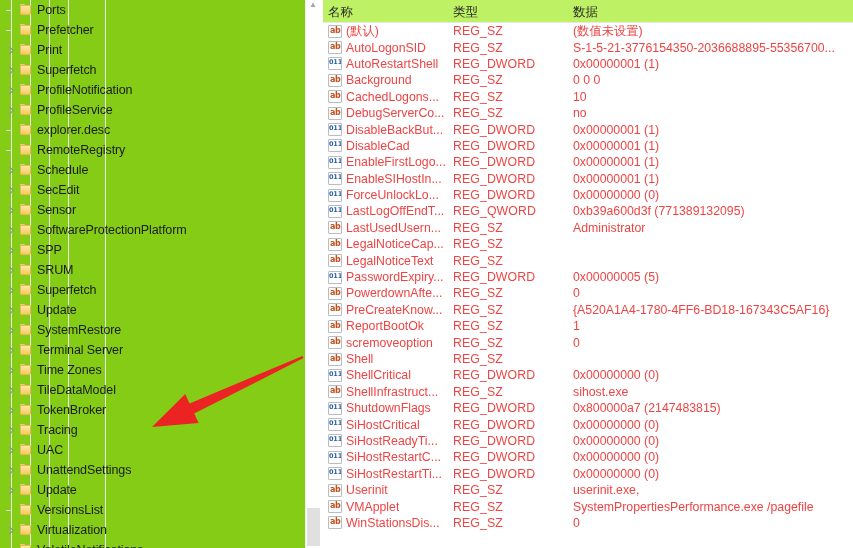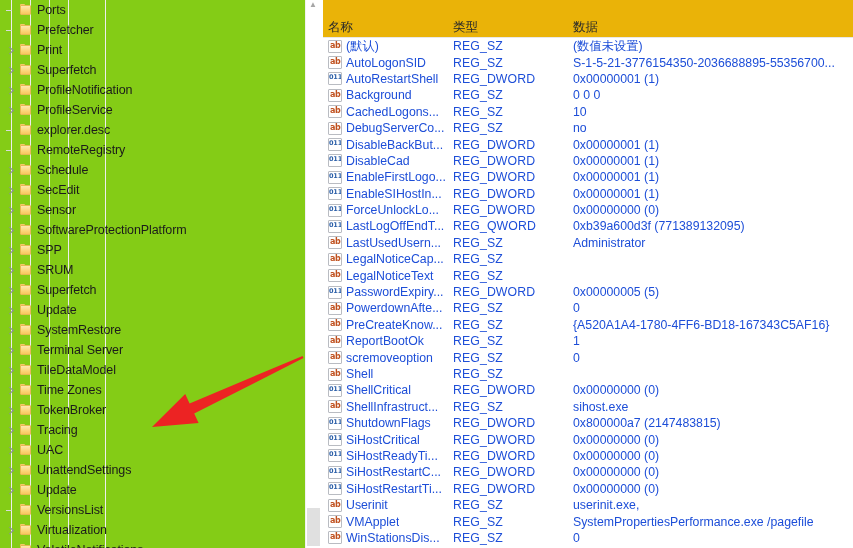--- a/index.html
+++ b/index.html
@@ -172,35 +172,35 @@
     overflow: hidden;
     border-left: 1px solid #ffffff;
   }
 
   .vheader {
     position: relative;
     height: 18px;
     display: flex;
     align-items: flex-start;
     border-bottom: 1px solid #e8e8e8;
-    background: #eab308;
+    background: #bef264;
     font-size: 12.5px;
     color: #2a2a2a;
-    padding-top: 19px;
+    padding-top: 4px;
   }
   .vheader .h-name { width: 130px; padding-left: 5px; box-sizing: border-box;}
   .vheader .h-type { width: 120px; }
   .vheader .h-data { flex: 1; }
 
   .vrow {
     display: flex;
     align-items: center;
     height: 16.4px;
     font-size: 12.3px;
-    color: #1d4ed8;
+    color: #ef4444;
     white-space: nowrap;
   }
   .vrow .c-name {
     width: 130px;
     display: flex;
     align-items: center;
     padding-left: 5px;
     box-sizing: border-box;
     overflow: hidden;
   }
@@ -530,36 +530,36 @@
           <span class="row-hit">
             <span class="chev">
               <svg width="9" height="9" viewBox="0 0 10 10">
                 <path d="M3 1.5 L7 5 L3 8.5" fill="none" stroke="#8a9099" stroke-width="1.2" stroke-linecap="round" stroke-linejoin="round"></path>
               </svg>
             </span>
             <span class="folder">
               <span class="ftab"></span>
               <span class="fbody"></span>
             </span>
+            <span class="tlabel">Time Zones</span>
+          </span>
+        </div>
+        <div class="tree-row">
+          <span style="display: inline-block; width: 4px; min-width: 4px;"></span>
+          <span class="row-hit">
+            <span class="chev">
+              <svg width="9" height="9" viewBox="0 0 10 10">
+                <path d="M3 1.5 L7 5 L3 8.5" fill="none" stroke="#8a9099" stroke-width="1.2" stroke-linecap="round" stroke-linejoin="round"></path>
+              </svg>
+            </span>
+            <span class="folder">
+              <span class="ftab"></span>
+              <span class="fbody"></span>
+            </span>
             <span class="tlabel">TileDataModel</span>
-          </span>
-        </div>
-        <div class="tree-row">
-          <span style="display: inline-block; width: 4px; min-width: 4px;"></span>
-          <span class="row-hit">
-            <span class="chev">
-              <svg width="9" height="9" viewBox="0 0 10 10">
-                <path d="M3 1.5 L7 5 L3 8.5" fill="none" stroke="#8a9099" stroke-width="1.2" stroke-linecap="round" stroke-linejoin="round"></path>
-              </svg>
-            </span>
-            <span class="folder">
-              <span class="ftab"></span>
-              <span class="fbody"></span>
-            </span>
-            <span class="tlabel">Time Zones</span>
           </span>
         </div>
         <div class="tree-row">
           <span style="display: inline-block; width: 4px; min-width: 4px;"></span>
           <span class="row-hit">
             <span class="chev">
               <svg width="9" height="9" viewBox="0 0 10 10">
                 <path d="M3 1.5 L7 5 L3 8.5" fill="none" stroke="#8a9099" stroke-width="1.2" stroke-linecap="round" stroke-linejoin="round"></path>
               </svg>
             </span>

